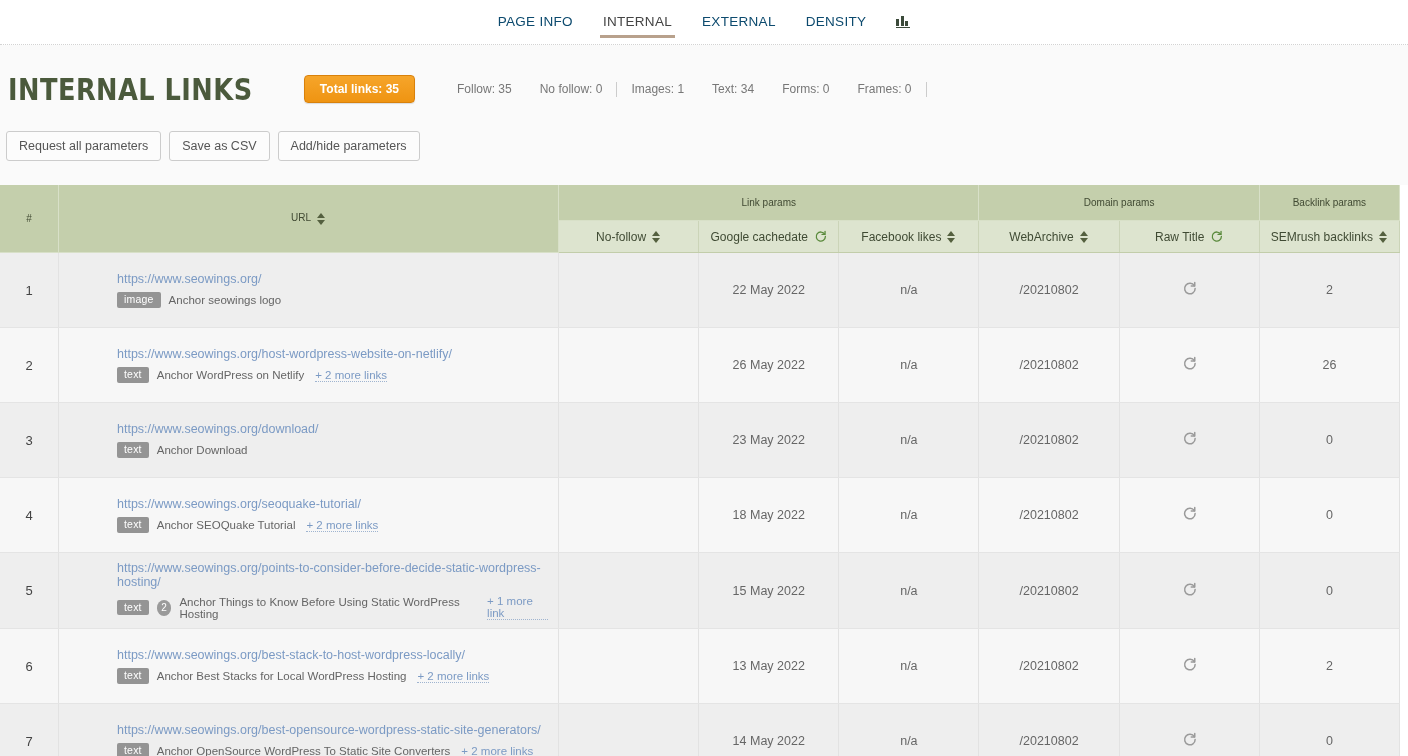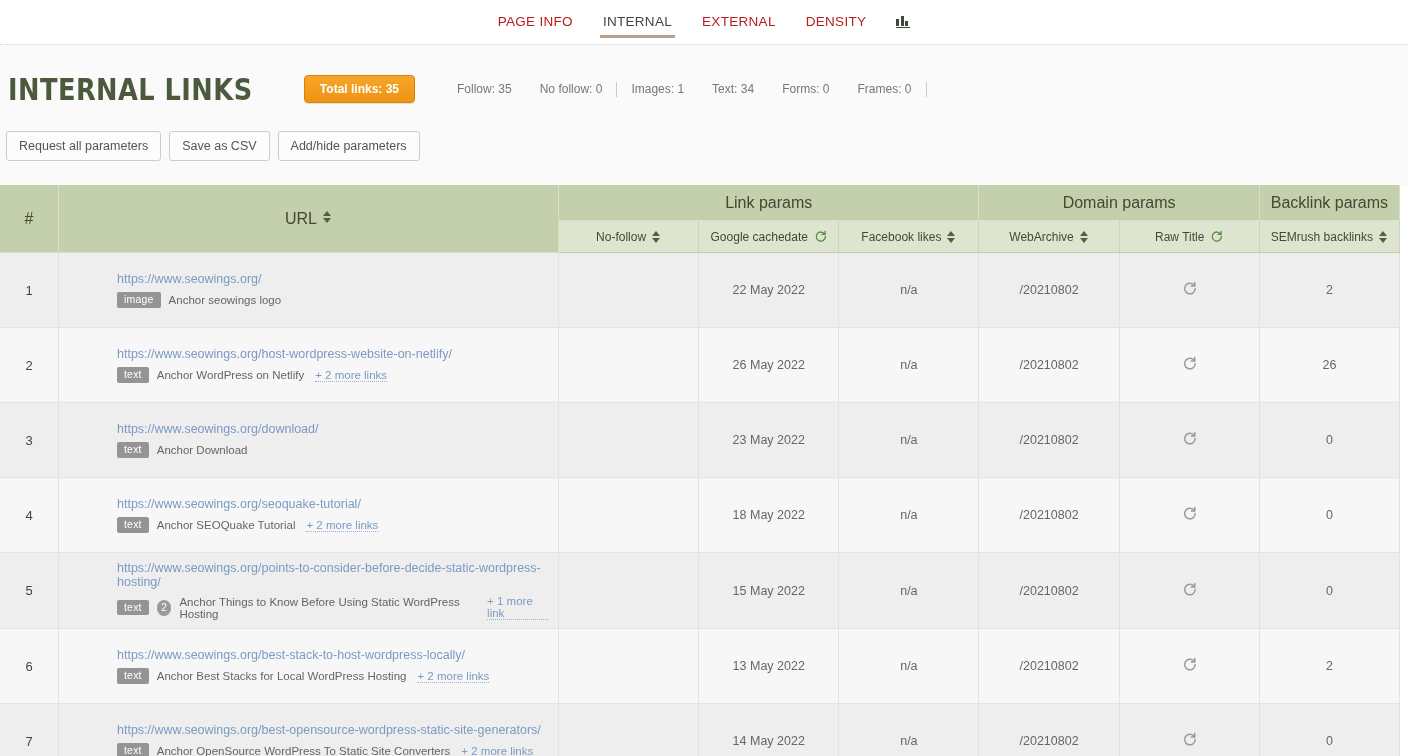--- a/index.html
+++ b/index.html
@@ -23,21 +23,21 @@
     display: flex;
     align-items: center;
     justify-content: center;
     gap: 0;
     border-bottom: 1px dotted #d3d3d3;
     box-sizing: border-box;
   }
   .nav-item {
     font-size: 13.5px;
     letter-spacing: .3px;
-    color: #b91c1c;
+    color: #0c4a6e;
     padding: 0 15px;
     line-height: 44px;
     height: 44px;
     cursor: pointer;
     position: relative;
     white-space: nowrap;
   }
   .nav-item.active { color: #444444; }
   .nav-item.active::after {
     content: "";
@@ -150,21 +150,21 @@
     width: 1400px;
     table-layout: fixed;
   }
   table.links th, table.links td {
     border-right: 1px solid #e2e2e2;
     vertical-align: middle;
   }
   thead tr.grp th {
     background: #c4cfac;
     color: #414a33;
-    font-size: 16px;
+    font-size: 10px;
     font-weight: normal;
     height: 33px;
     border-right: 1px solid #d8e0c8;
     border-bottom: 1px solid #d8e0c8;
     text-align: center;
   }
   thead tr.sub th {
     background: #dde4cf;
     color: #3f4a33;
     font-size: 12px;

